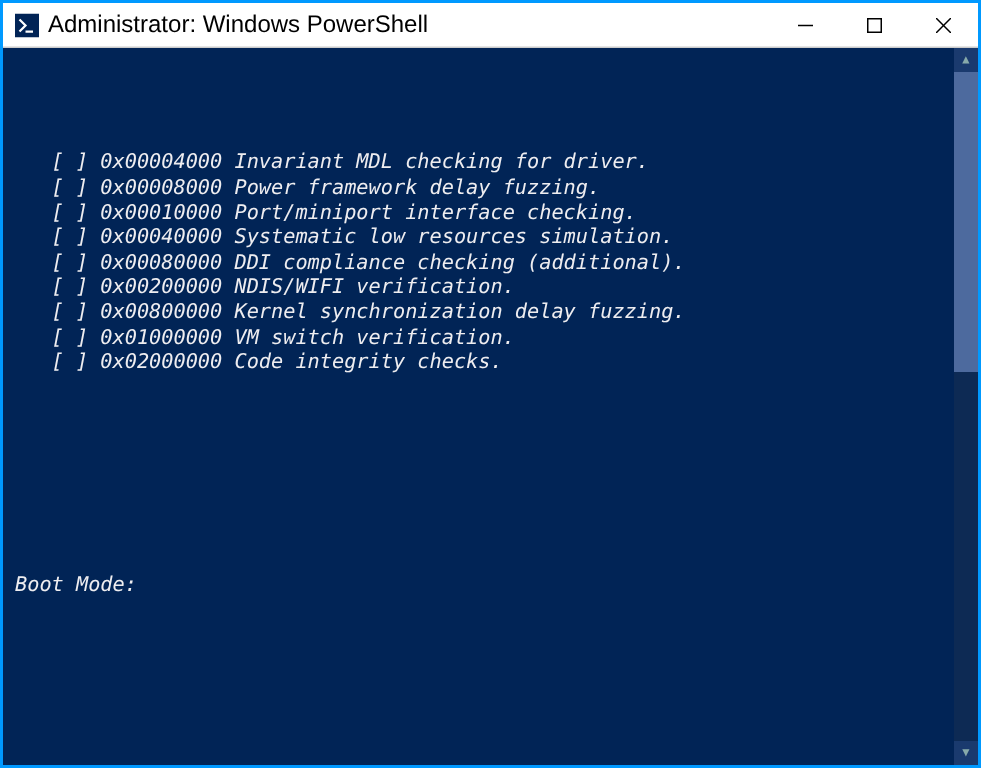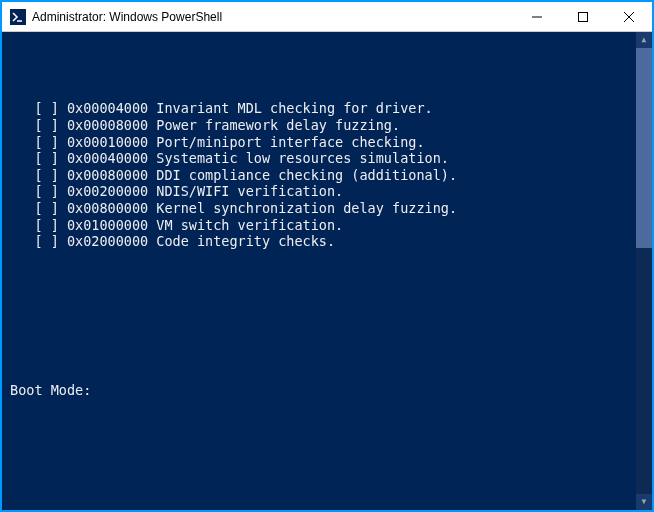--- a/index.html
+++ b/index.html
@@ -30,21 +30,21 @@
       display: inline-flex;
       align-items: center;
       justify-content: center;
     }
     .titlebar-icon svg {
       width: 16px;
       height: 16px;
     }
     .titlebar-text {
       font-family: 'Segoe UI', Tahoma, sans-serif;
-      font-size: 12px;
+      font-size: 16px;
       color: #000;
       flex: 1;
     }
     .window-controls {
       display: flex;
       height: 100%;
     }
     .win-btn {
       width: 46px;
       height: 100%;
@@ -110,20 +110,21 @@
       justify-content: center;
       color: #8aa;
       font-size: 8px;
       background: #1a3a6e;
     }
     .scroll-arrow.up { top: 0; right: 0; }
     .scroll-arrow.down { bottom: 0; right: 0; }
     .line {
       padding-left: 8px;
       height: 16.6px;
+      font-style: italic;
     }
   </style>
 </head>
 <body>
 
 <div class="titlebar">
   <span class="titlebar-icon">
     <svg viewBox="0 0 16 16">
       <rect x="0" y="0" width="16" height="16" fill="#012456"></rect>
       <path d="M3 4 L7 8 L3 12" stroke="#fff" stroke-width="1.5" fill="none"></path>

